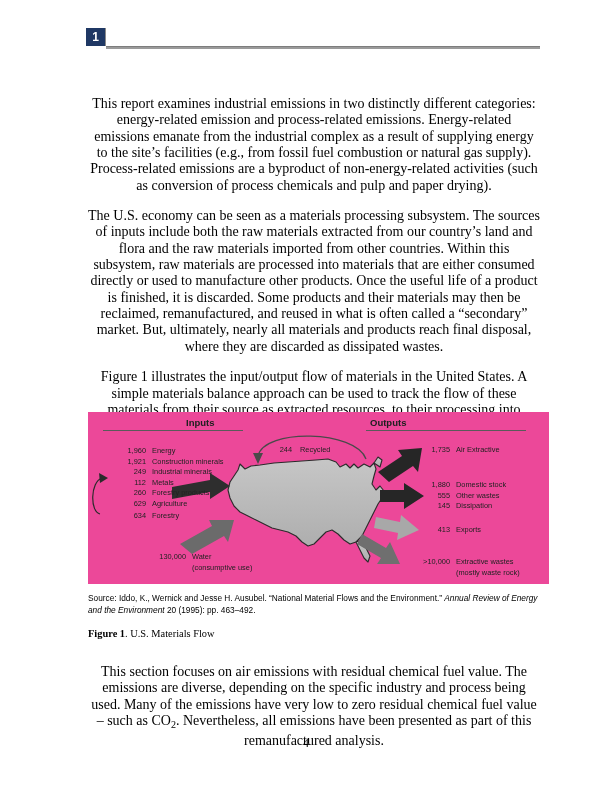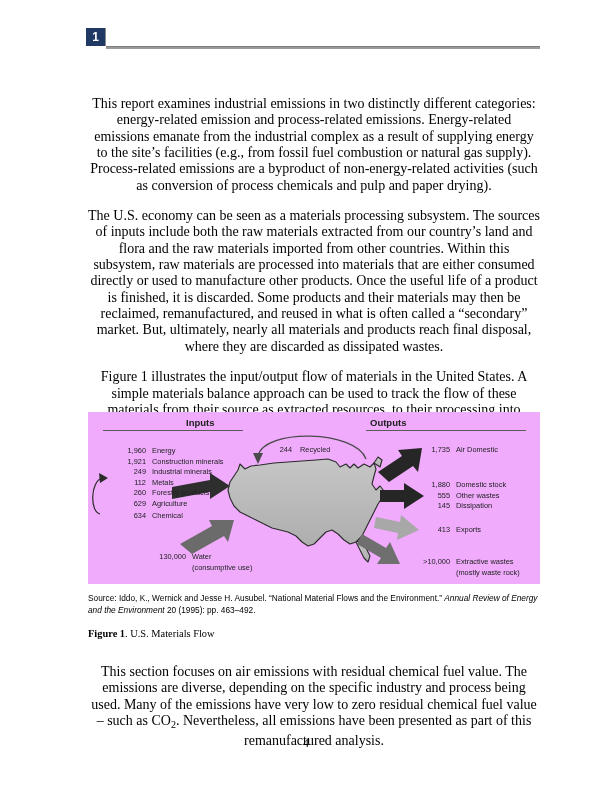--- a/index.html
+++ b/index.html
@@ -95,22 +95,23 @@
     color: #000000;
   }
 
   
   .figure-box {
     position: absolute;
     left: 88px;
     top: 412px;
     width: 452px;
     height: 172px;
-    background: #f0abfc;
+    background: #ec4899;
     overflow: hidden;
+    padding-left: 9px;
   }
   .fig-inner { position: absolute; left: 0; top: 0; width: 452px; height: 172px; }
 
   .fig-head {
     position: absolute;
     font-family: "Liberation Sans", sans-serif;
     font-weight: bold;
     font-size: 9.5px;
     color: #202020;
   }
@@ -298,31 +299,31 @@
 260
 629</div>
       <div class="fig-label inputs-names" style="white-space:pre;">Energy
 Construction minerals
 Industrial minerals
 Metals
 Forestry products
 Agriculture</div>
 
       <div class="fig-num imports-num">634</div>
-      <div class="fig-label imports-name">Chemical</div>
+      <div class="fig-label imports-name">Forestry</div>
 
       <div class="fig-num water-num">130,000</div>
       <div class="fig-label water-name" style="white-space:pre;">Water
 (consumptive use)</div>
 
       <div class="fig-num recycled-num">244</div>
       <div class="fig-label recycled-name">Recycled</div>
 
       <div class="fig-num air-num">1,735</div>
-      <div class="fig-label air-name">Air Domestic</div>
+      <div class="fig-label air-name">Air Extractive</div>
 
       <div class="fig-num dom-num" style="white-space:pre;">1,880
 555
 145</div>
       <div class="fig-label dom-name" style="white-space:pre;">Domestic stock
 Other wastes
 Dissipation</div>
 
       <div class="fig-num exp-num">413</div>
       <div class="fig-label exp-name">Exports</div>

